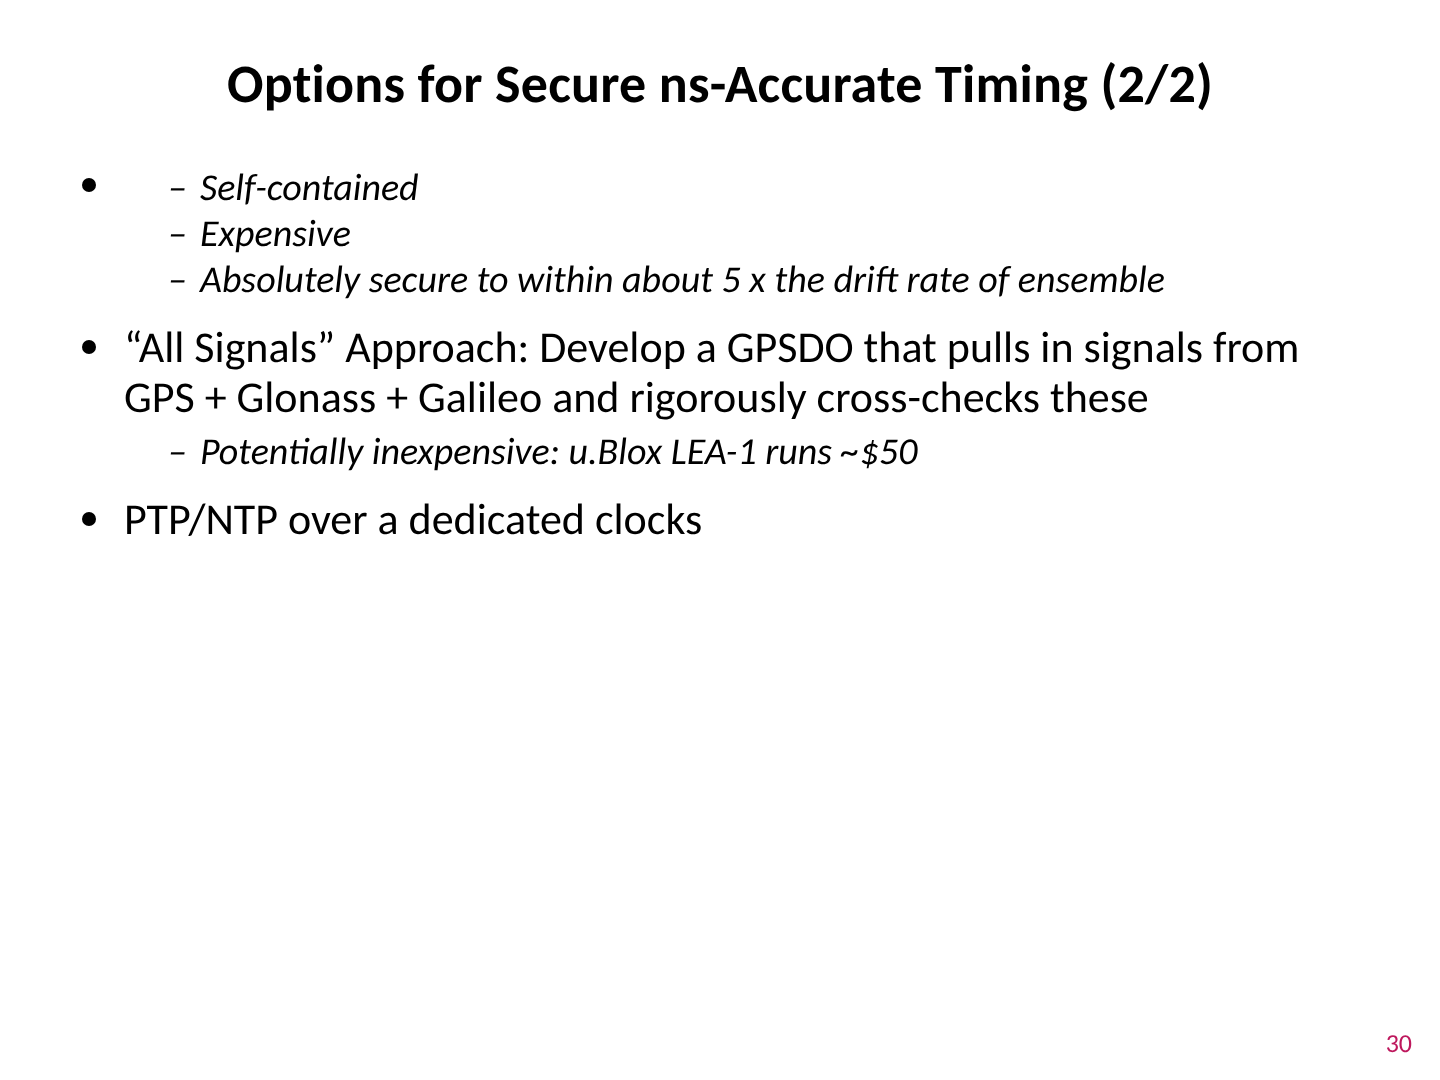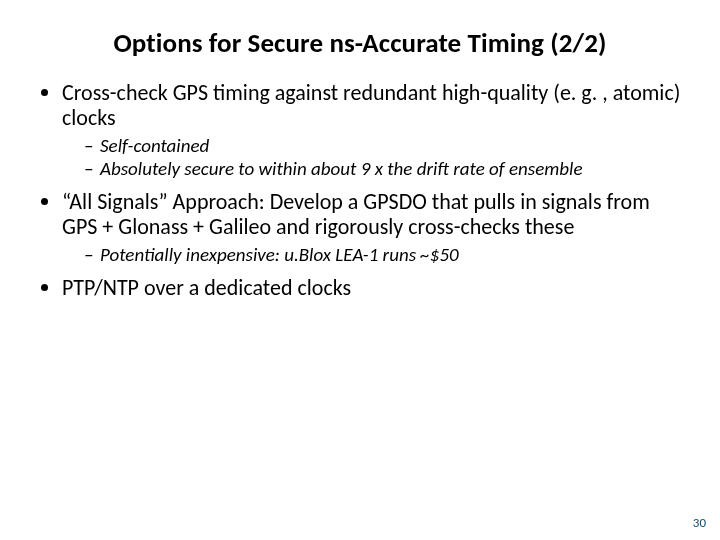--- a/index.html
+++ b/index.html
@@ -54,36 +54,36 @@
     content: "–";
     position: absolute;
     left: 0;
     top: 0;
   }
   .page-number {
     position: absolute;
     bottom: 10px;
     right: 14px;
     font-size: 13px;
-    color: #0c4a6e;
+    color: #be185d;
   }
 </style>
 </head>
 <body>
 
 <div class="slide">
 
   <div class="title">Options for Secure ns-Accurate Timing (2/2)</div>
 
   <ul class="level1">
     <li>
-      <span>Cross-check GPS timing against redundant high-quality (e. g. , atomic) clocks</span>
       <ul class="level2">
         <li>Self-contained</li>
-        <li>Absolutely secure to within about 9 x the drift rate of ensemble</li>
+        <li>Expensive</li>
+        <li>Absolutely secure to within about 5 x the drift rate of ensemble</li>
       </ul>
     </li>
     <li>
       <span>“All Signals” Approach: Develop a GPSDO that pulls in signals from GPS + Glonass + Galileo and rigorously cross-checks these</span>
       <ul class="level2">
         <li>Potentially inexpensive: u.Blox LEA-1 runs ~$50</li>
       </ul>
     </li>
     <li>
       <span>PTP/NTP over a dedicated clocks</span>

